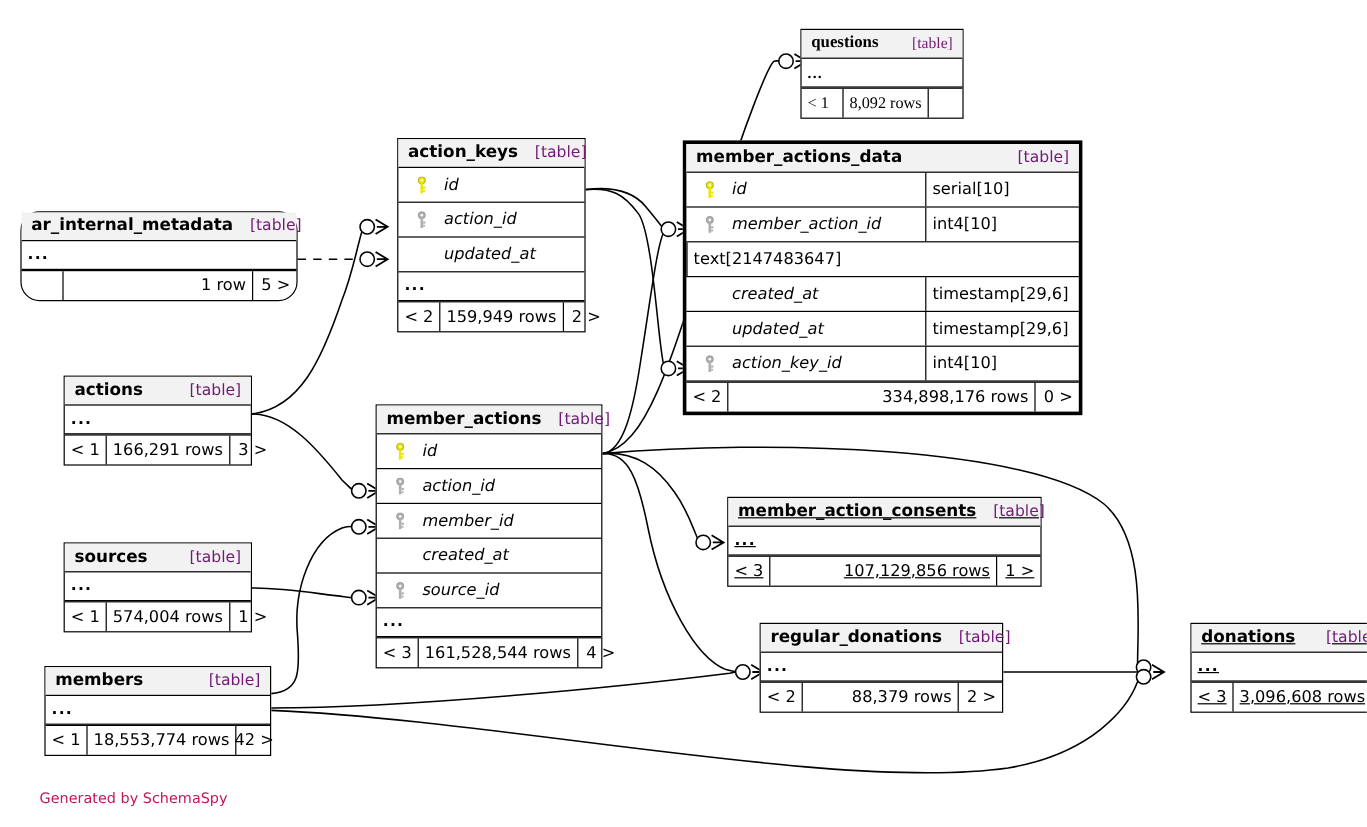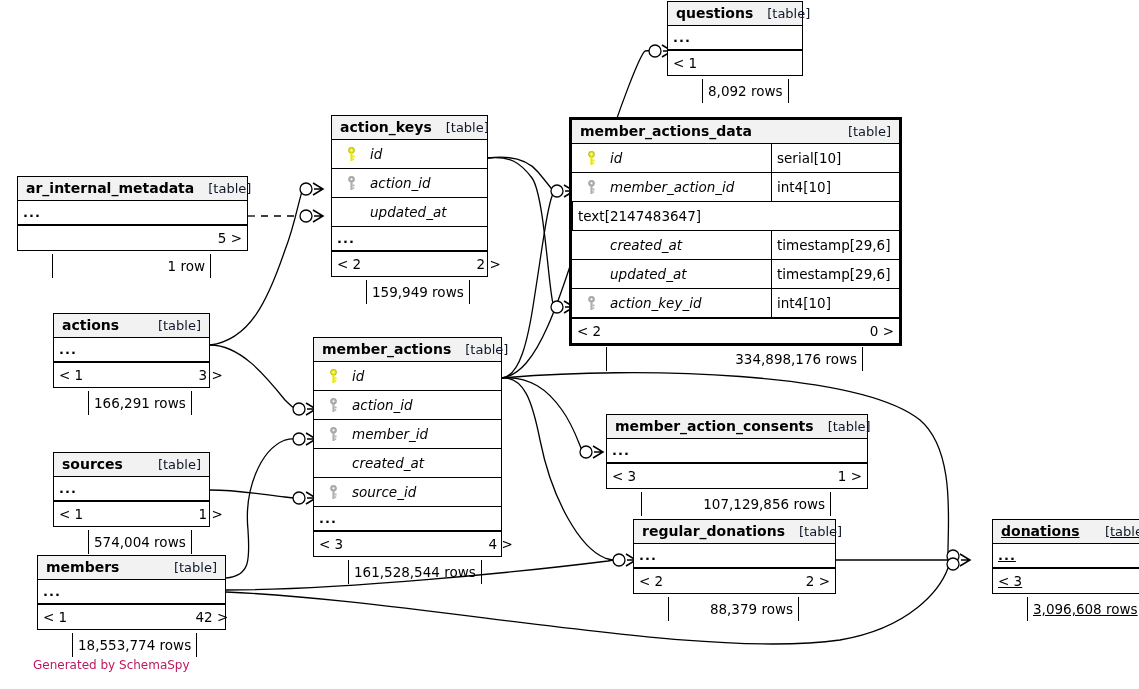--- a/index.html
+++ b/index.html
@@ -27,21 +27,21 @@
   .thead{
     background:#f2f2f2;
     border-bottom:1px solid #000;
     display:flex;
     align-items:center;
     padding:3px 8px 4px 8px;
     box-sizing:border-box;
     white-space:nowrap;
   }
   .tname{font-weight:bold;font-size:14px;letter-spacing:0px;}
-  .ttag{color:#0f172a;font-size:13px;margin-left:auto;padding-left:14px;}
+  .ttag{color:#701a75;font-size:13px;margin-left:auto;padding-left:14px;}
 
   .row{
     display:flex;
     align-items:center;
     border-bottom:1px solid #000;
     box-sizing:border-box;
     height:29px;
     white-space:nowrap;
   }
   .row:last-child{border-bottom:none;}
@@ -62,21 +62,21 @@
   .tfoot{
     display:flex;
     border-top:1px solid #000;
     height:25px;
     box-sizing:border-box;
     font-size:13.5px;
     white-space:nowrap;
   }
   .fcell{display:flex;align-items:center;box-sizing:border-box;padding:0 5px;height:100%;}
   .fleft{justify-content:flex-start;}
-  .fmid{justify-content:flex-end;border-left:1px solid #000;border-right:1px solid #000;flex:1;margin-top:28px;}
+  .fmid{justify-content:flex-end;border-left:1px solid #000;border-right:1px solid #000;flex:1;}
   .fright{justify-content:flex-end;}
 
   .key{display:block;width:9px;height:15px;}
 
   .credit{
     position:absolute;
     left:33px;top:658px;
     font-size:12px;
     color:#be185d;
   }
@@ -147,21 +147,21 @@
       <path d="M564,301 L574,307 L564,313 M574,307 L565,307"></path>
       <path d="M306,403 L316,409 L306,415 M316,409 L307,409"></path>
       <path d="M306,433 L316,439 L306,445 M316,439 L307,439"></path>
       <path d="M306,492 L316,498 L306,504 M316,498 L307,498"></path>
       <path d="M593,446 L603,452 L593,458 M603,452 L594,452"></path>
       <path d="M626,554 L636,560 L626,566 M636,560 L627,560"></path>
       <path d="M960,554 L970,560 L960,566 M970,560 L961,560"></path>
     </g>
   </svg>
 
-<div class="table" style="left: 667px; top: 1px; width: 136px;">
+<div class="table" style="left: 667px; top: 24px; width: 136px; font-family: Liberation Serif, serif;">
       <div class="thead">
         <span class="tname">questions</span>
         <span class="ttag">[table]</span>
       </div>
       <div class="row rowell">
         <span class="ellip">...</span>
       </div>
       <div class="tfoot">
         <span class="fcell fleft" style="min-width:34px">&lt; 1</span>
         <span class="fcell fmid">8,092 rows</span>
@@ -282,21 +282,21 @@
           <span class="coltext">action_key_id</span>
         </span>
         <span class="rowtype" style="width:128px">int4[10]</span>
       </div>
       <div class="tfoot">
         <span class="fcell fleft" style="min-width:34px">&lt; 2</span>
         <span class="fcell fmid">334,898,176 rows</span>
         <span class="fcell fright" style="min-width:36px">0 &gt;</span>
       </div>
     </div>
-    <div class="table" style="left: 17px; top: 176px; width: 231px;">
+    <div class="table" style="left: 17px; top: 176px; width: 231px; border-radius: 16px;">
       <div class="thead">
         <span class="tname">ar_internal_metadata</span>
         <span class="ttag">[table]</span>
       </div>
       <div class="row rowell">
         <span class="ellip">...</span>
       </div>
       <div class="tfoot">
         <span class="fcell fleft" style="min-width:34px"></span>
         <span class="fcell fmid">1 row</span>
@@ -386,21 +386,21 @@
       </div>
       <div class="row rowell">
         <span class="ellip">...</span>
       </div>
       <div class="tfoot">
         <span class="fcell fleft" style="min-width:34px">&lt; 3</span>
         <span class="fcell fmid">161,528,544 rows</span>
         <span class="fcell fright" style="min-width:36px">4 &gt;</span>
       </div>
     </div>
-    <div class="table" style="left: 606px; top: 414px; width: 262px;">
+    <div class="table" style="left: 606px; top: 414px; width: 262px; text-decoration: underline;">
       <div class="thead">
         <span class="tname">member_action_consents</span>
         <span class="ttag">[table]</span>
       </div>
       <div class="row rowell">
         <span class="ellip">...</span>
       </div>
       <div class="tfoot">
         <span class="fcell fleft" style="min-width:34px">&lt; 3</span>
         <span class="fcell fmid">107,129,856 rows</span>

